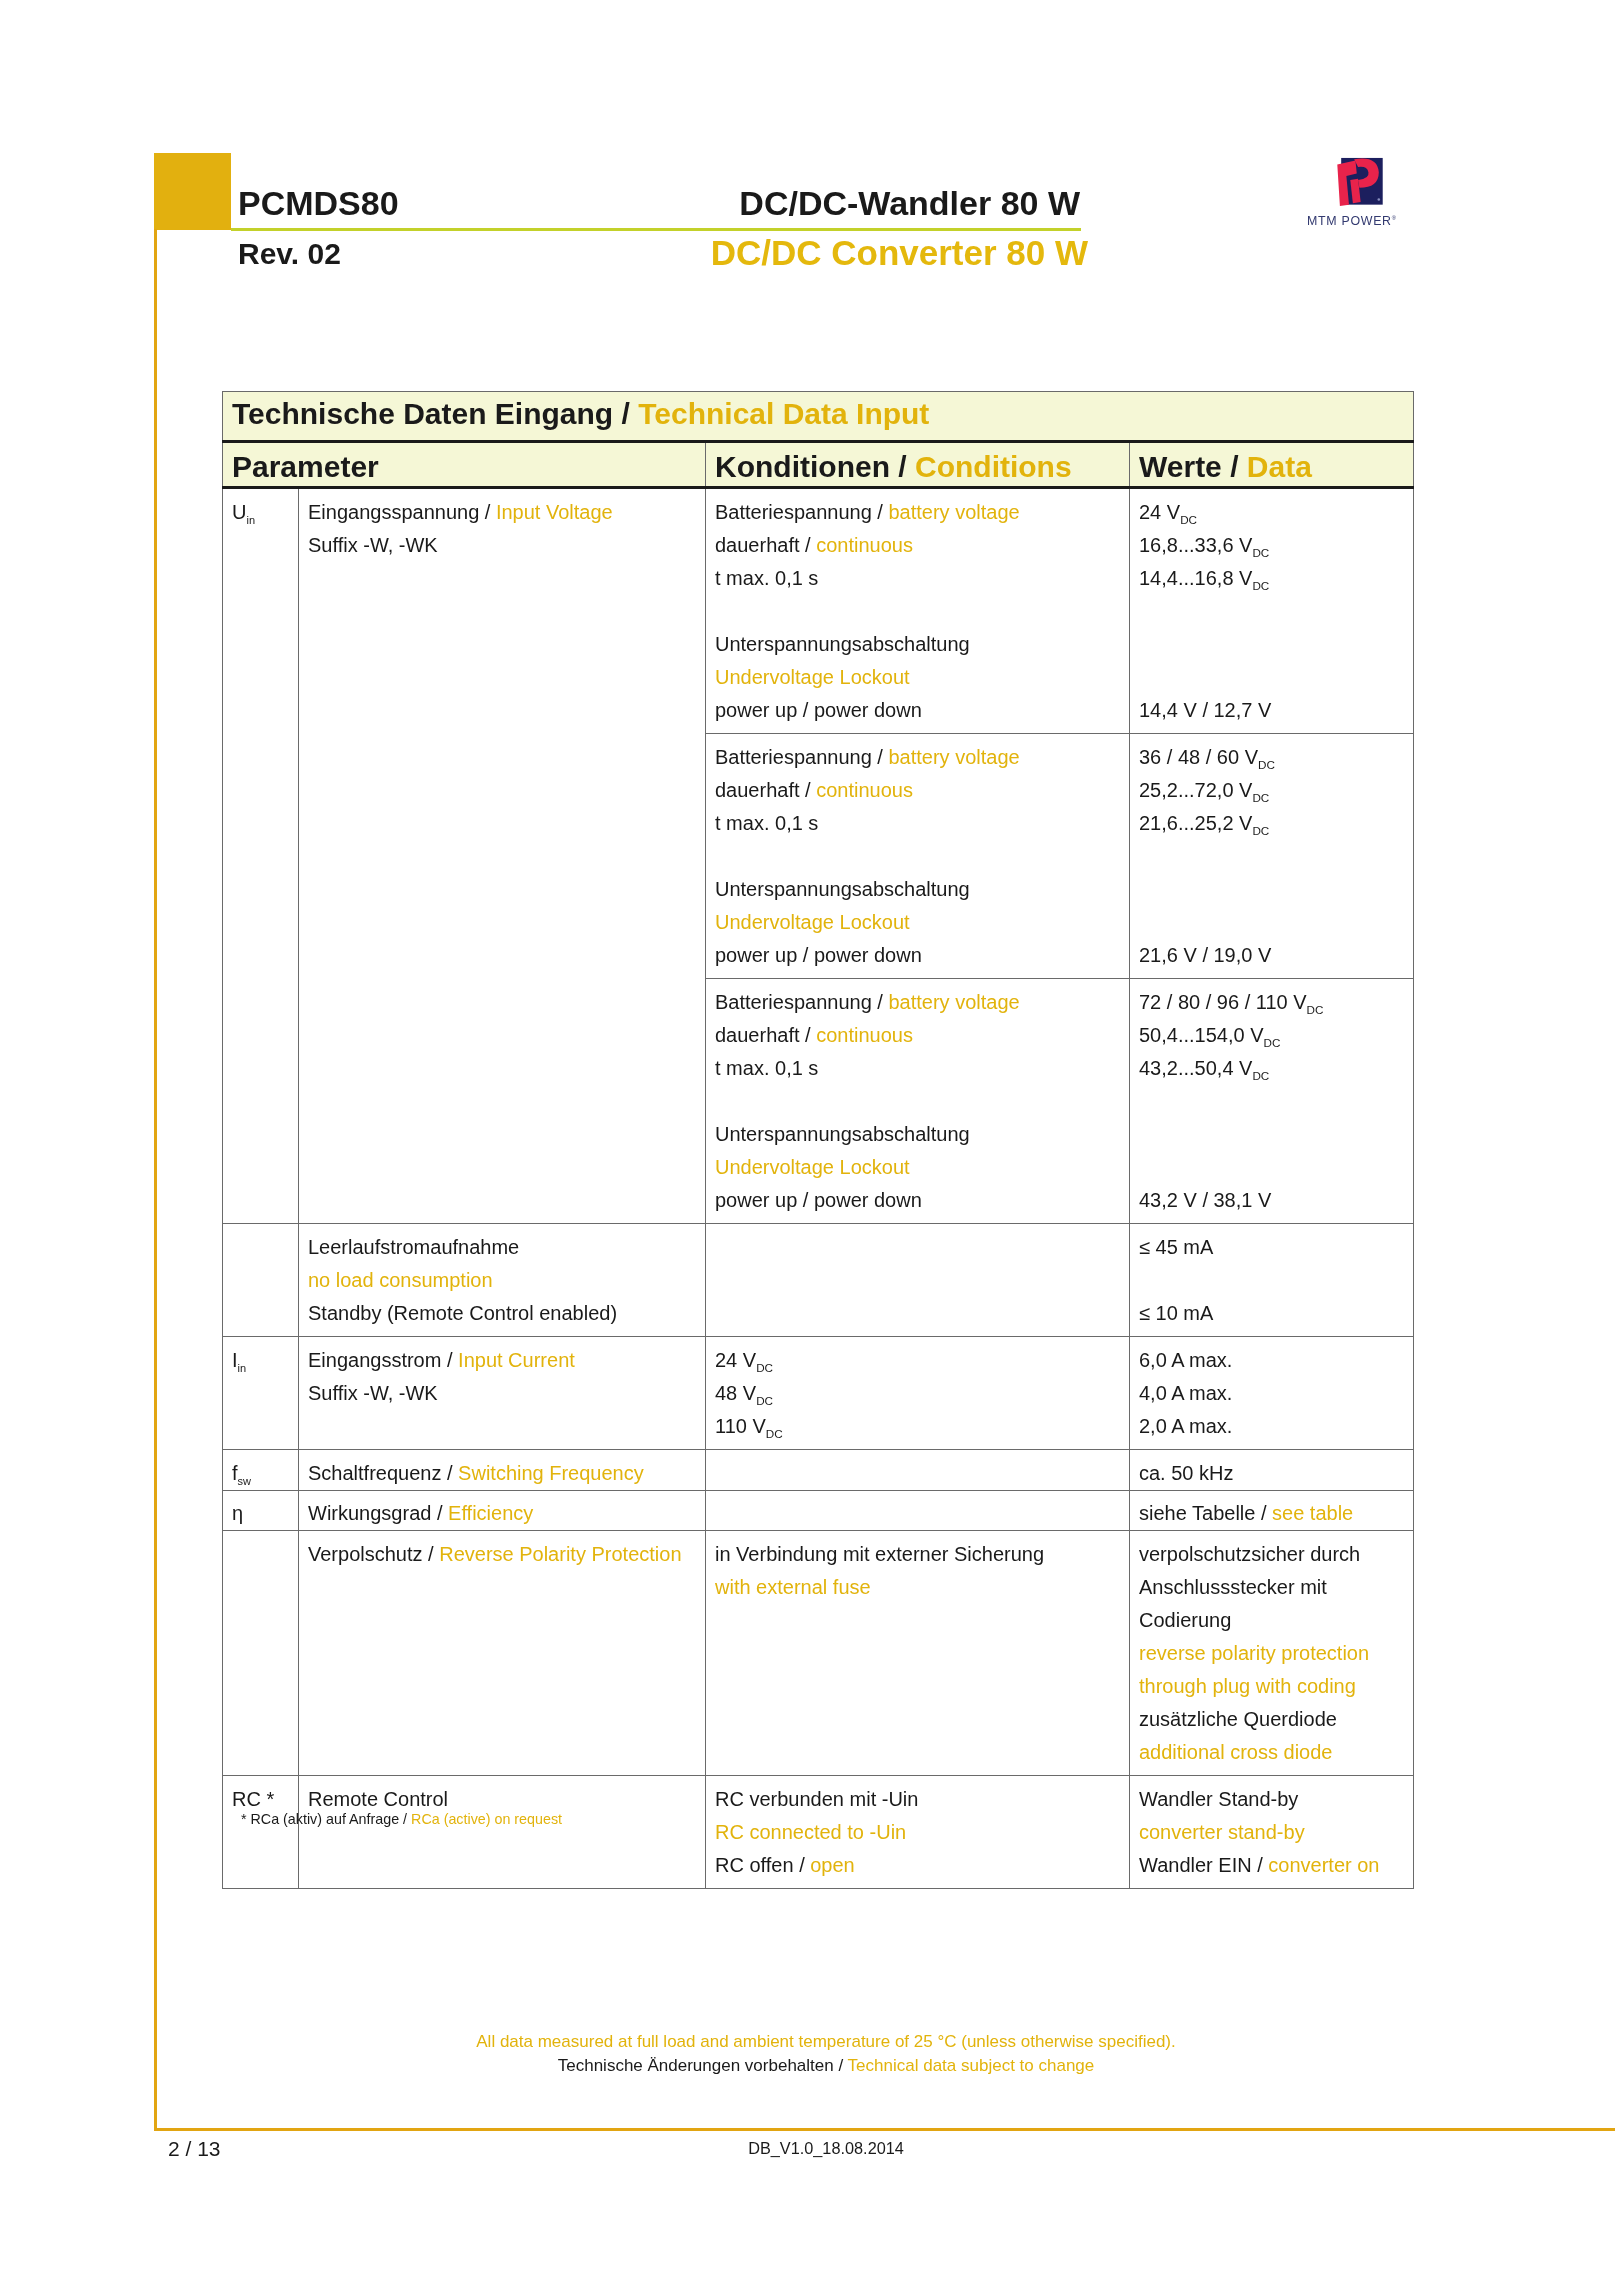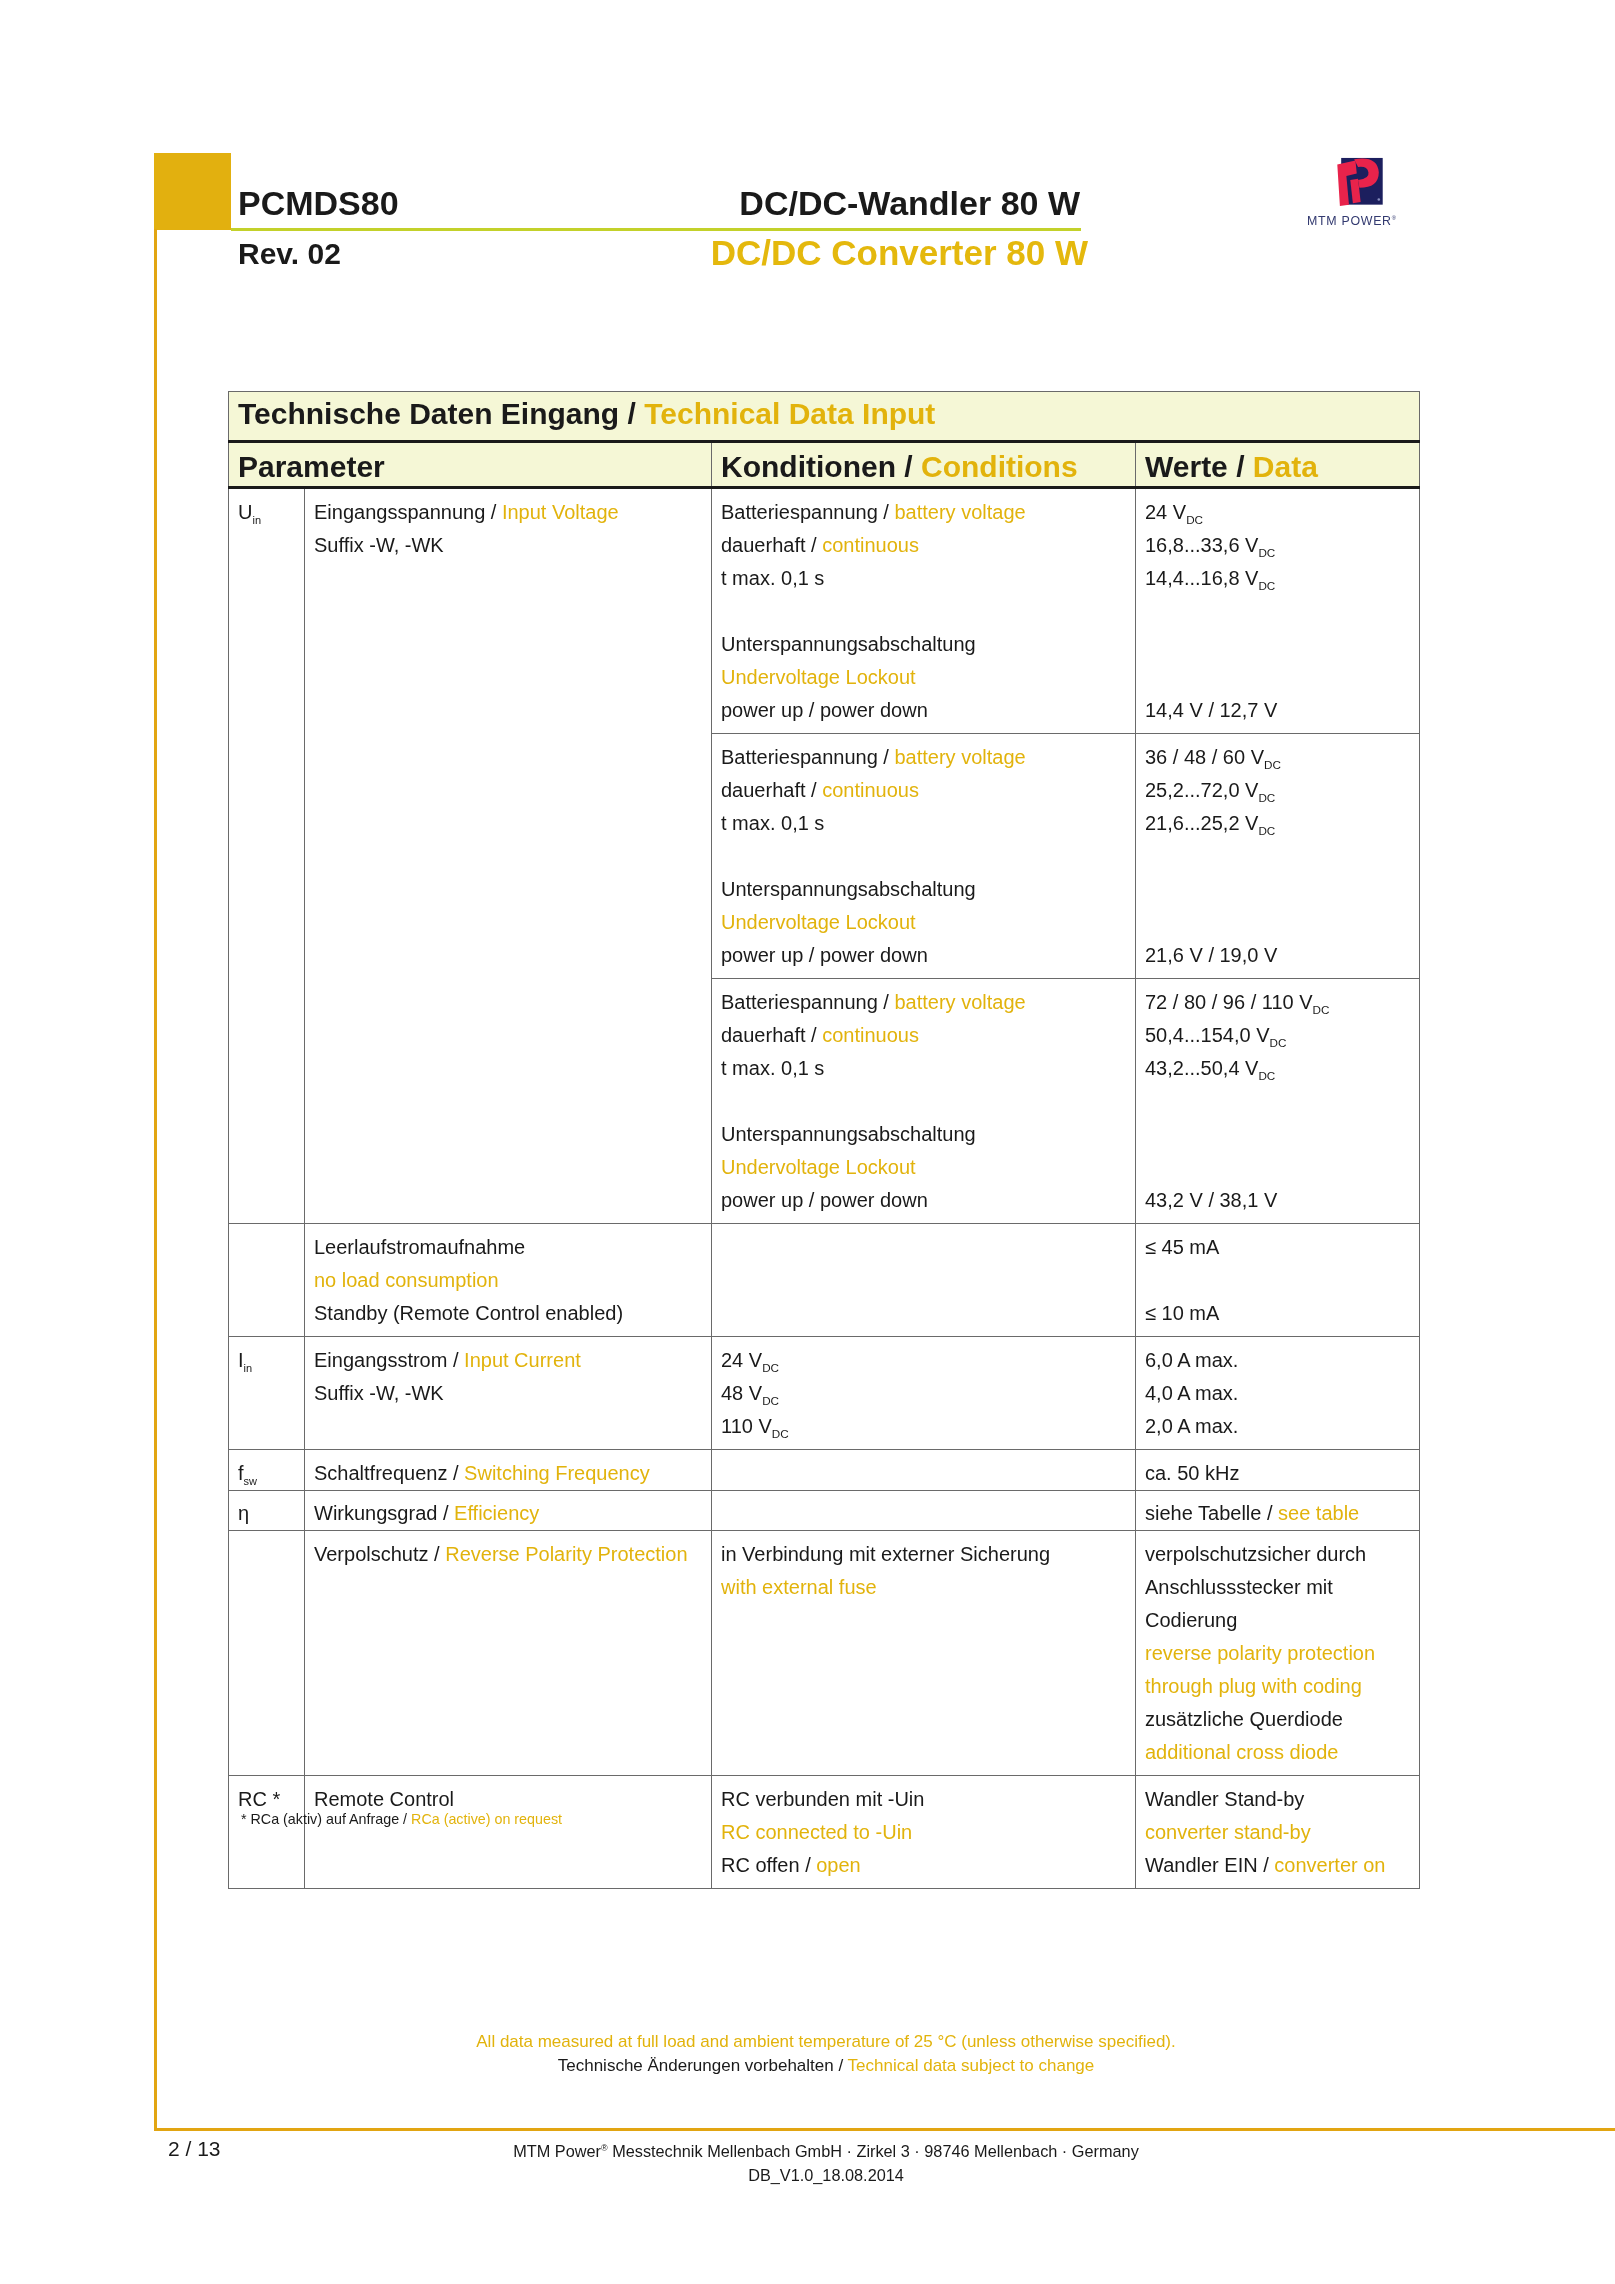--- a/index.html
+++ b/index.html
@@ -20,21 +20,21 @@
   #de-title { right:536px; top:186px; text-align:center; }
   #en-title { right:528px; top:235px; text-align:right; font-size:35px; color:#e4b80d; }
 
   
   #logo { left:1333px; top:154px; width:85px; height:72px; }
   #logo-mark { position:absolute; left:3.3px; top:0; width:48px; height:52px; }
   #logo-text { position:absolute; left:-26px; top:60px; font-size:12.4px; color:#333a70; letter-spacing:0.7px; white-space:nowrap; }
   #logo-text sup { font-size:5.9px; }
 
   
-  #table { left:228px; top:391px; width:948px; }
+  #table { left:222px; top:391px; width:948px; }
   table.spec { border-collapse:collapse; width:1192px; table-layout:fixed; font-size:20px; }
   table.spec td { border:1.3px solid #6a6a6a; vertical-align:top; padding:0; }
   .tt-row td { background:#f5f7d6; height:43px; border-top:2px solid #7a7a7a; border-bottom:3.3px solid #1a1a1a !important; }
   .tt { font-weight:bold; font-size:30px; padding:5.2px 0 0 9px !important; }
   .th-row td { background:#f5f7d6; height:43px; border-bottom:3.3px solid #1a1a1a !important; font-weight:bold; font-size:30px;margin-left:12px; }
   .th-row td .c { padding:6.5px 0 0 9px; }
   .row-sep td { border-top:2px solid #2a2a2a; }
   .cell { padding:6.5px 0 6.5px 9px; line-height:33px; }
   .sym { padding:6.5px 0 0 9px; line-height:33px; }
   sub { font-size:11.7px; vertical-align:-5.2px; line-height:0; }
@@ -320,16 +320,15 @@
   <span>* RCa (aktiv) auf Anfrage</span><span> / </span><span class="y">RCa (active) on request</span>
 </div>
 
 <div class="abs" id="notes">
   <div class="y">All data measured at full load and ambient temperature of 25 °C (unless otherwise specified).</div>
   <div><span>Technische Änderungen vorbehalten</span><span> / </span><span class="y">Technical data subject to change</span></div>
 </div>
 
 <div class="abs" id="page-num">2 / 13</div>
 <div class="abs" id="footer">
-  <div><span>MTM Power</span><sup>®</sup><span>  Messtechnik Mellenbach GmbH · Zirkel 3 · 98746 Mellenbach · Germany</span></div>
   <div>DB_V1.0_18.08.2014</div>
 </div>
 
 
 </body></html>

